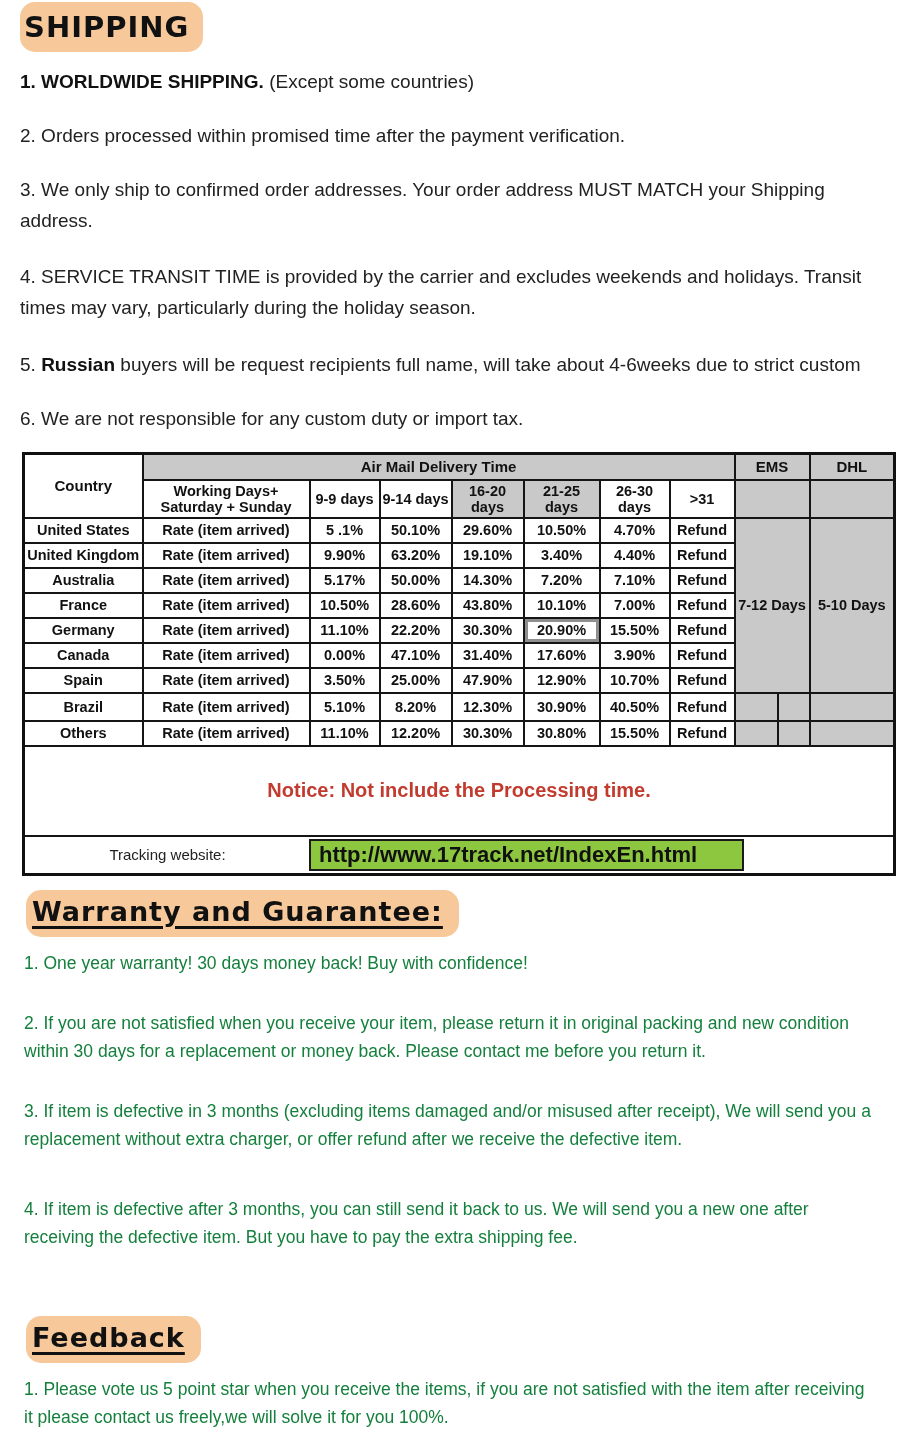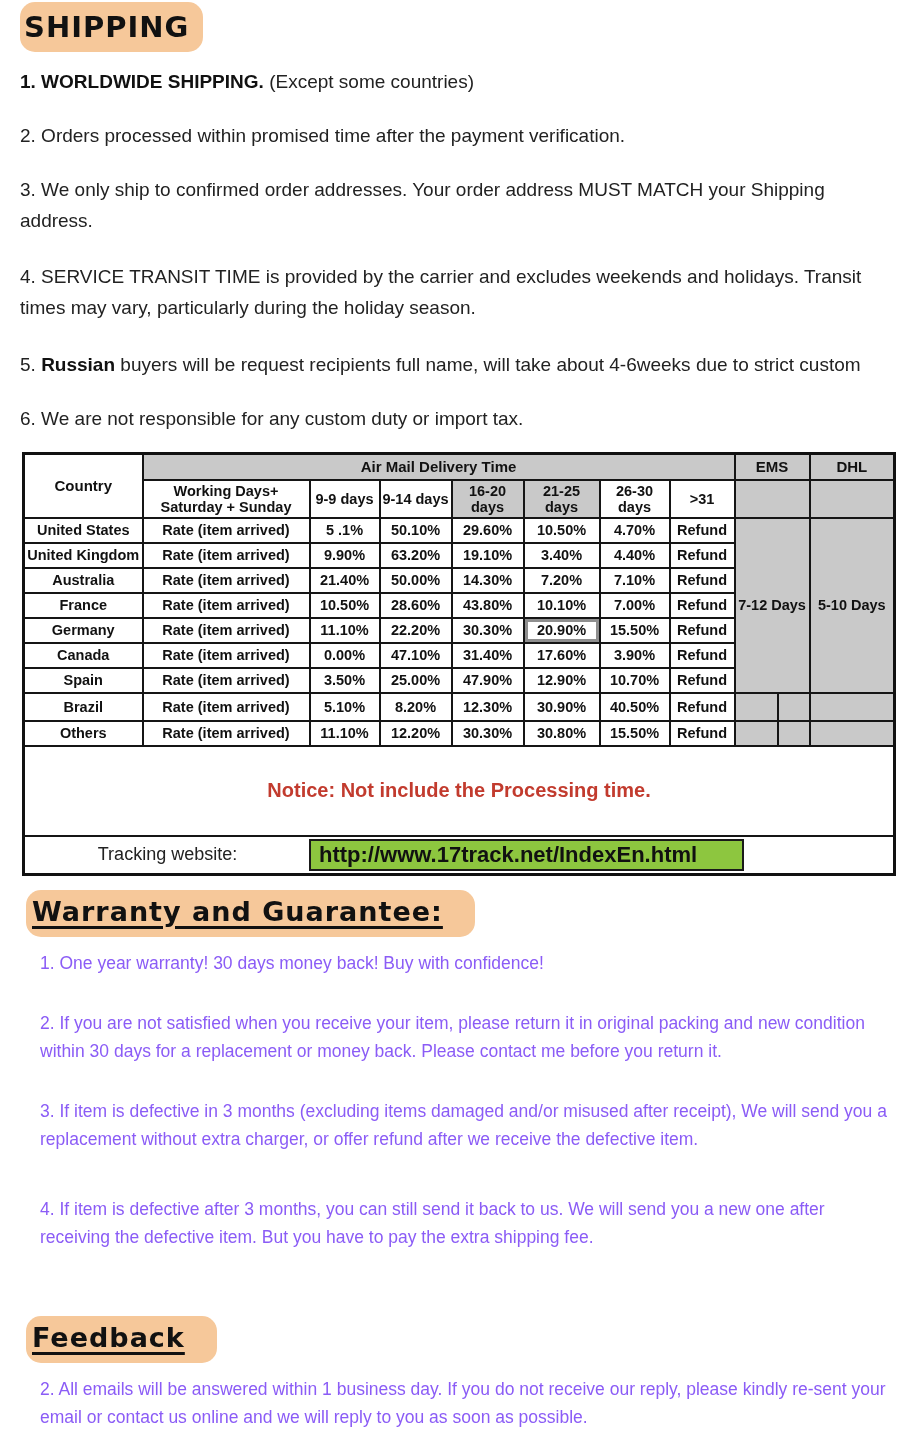--- a/index.html
+++ b/index.html
@@ -71,34 +71,34 @@
     font-size: 20px;
     font-weight: bold;
   }
   td.tracking-cell {
     height: 34px;
     text-align: left;
     padding: 2px 0 2px 7px;
     font-weight: normal;
   }
   .tracking-wrap { display: flex; align-items: center; }
-  .tracking-label { font-size: 18px; color: #222; width: 283px; font-weight: normal; }
+  .tracking-label { font-size: 15px; color: #222; width: 283px; font-weight: normal; }
   .tracking-url {
     background: #8dc63f;
     border: 2px solid #1a1a1a;
     font-size: 22px;
     font-weight: bold;
     color: #111;
     padding: 1px 45px 1px 8px;
     cursor: pointer;
   }
 
   
-  .sec-heading-box { margin: 14px 0 12px 6px; padding: 6px 32px 10px 6px; }
-  .body-item { font-size: 17.5px; line-height: 28px; margin: 0 0 21px 20px; color: #8b5cf6; max-width: 850px; }
+  .sec-heading-box { margin: 14px 0 12px 6px; padding: 6px 16px 10px 6px; }
+  .body-item { font-size: 17.5px; line-height: 28px; margin: 0 0 21px 4px; color: #15803d; max-width: 850px; }
   .body-item.gap-lg { margin-bottom: 32px; }
   #feedback-heading-box { margin-top: 44px; }
 </style>
 </head>
 <body>
 
 <div class="page">
 
   
   <div class="hbox" id="ship-title-box">
@@ -164,21 +164,21 @@
       <td class="drow">9.90%</td>
       <td class="drow">63.20%</td>
       <td class="drow">19.10%</td>
       <td class="drow">3.40%</td>
       <td class="drow">4.40%</td>
       <td class="drow">Refund</td>
     </tr>
     <tr>
       <td class="drow">Australia</td>
       <td class="drow">Rate (item arrived)</td>
-      <td class="drow">21.40%</td>
+      <td class="drow">5.17%</td>
       <td class="drow">50.00%</td>
       <td class="drow">14.30%</td>
       <td class="drow">7.20%</td>
       <td class="drow">7.10%</td>
       <td class="drow">Refund</td>
     </tr>
     <tr>
       <td class="drow">France</td>
       <td class="drow">Rate (item arrived)</td>
       <td class="drow">10.50%</td>
@@ -267,16 +267,17 @@
   </div>
   <p class="body-item gap-lg">1. One year warranty! 30 days money back! Buy with confidence!</p>
   <p class="body-item gap-lg">2. If you are not satisfied when you receive your item, please return it in original packing and new condition within 30 days for a replacement or money back. Please contact me before you return it.</p>
   <p class="body-item" style="margin-bottom:42px">3. If item is defective in 3 months (excluding items damaged and/or misused after receipt), We will send you a replacement without extra charger, or offer refund after we receive the defective item.</p>
   <p class="body-item">4. If item is defective after 3 months, you can still send it back to us. We will send you a new one after receiving the defective item. But you have to pay the extra shipping fee.</p>
 
   
   <div class="hbox sec-heading-box" id="feedback-heading-box">
     <span class="htitle underlined" style="font-size:27px">Feedback</span>
   </div>
+  <p class="body-item">1. Please vote us 5 point star when you receive the items, if you are not satisfied with the item after receiving it please contact us freely,we will solve it for you 100%.</p>
   <p class="body-item">2. All emails will be answered within 1 business day. If you do not receive our reply, please kindly re-sent your email or contact us online and we will reply to you as soon as possible.</p>
   
 
 </div>
 
 </body></html>

